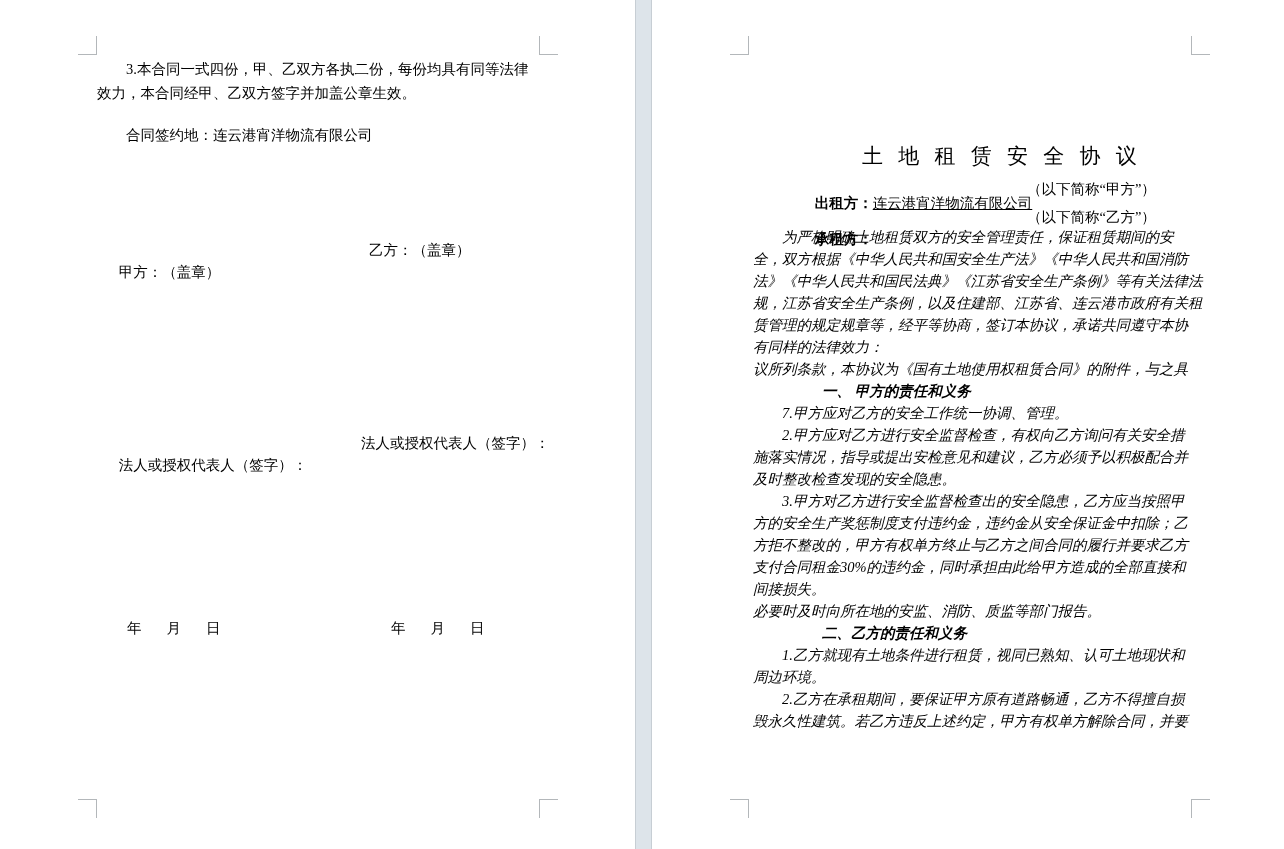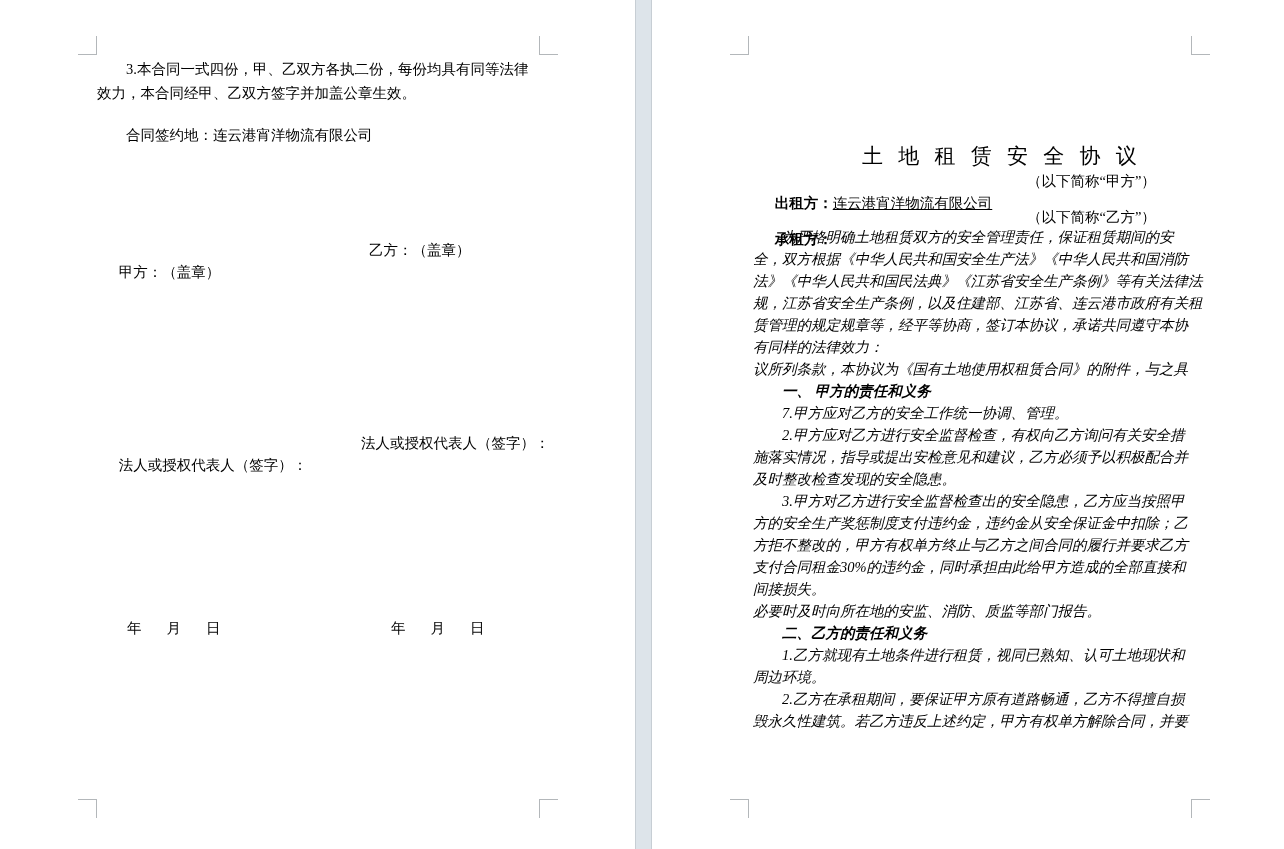--- a/index.html
+++ b/index.html
@@ -24,21 +24,21 @@
     box-sizing:border-box;
   }
   
   .mark{position:absolute;width:19px;height:19px;box-sizing:border-box;}
   .mark.tl{left:78px;top:36px;border-right:1px solid var(--mark-color,#b3b7ba);border-bottom:1px solid var(--mark-color,#b3b7ba);}
   .mark.tr{left:539px;top:36px;border-left:1px solid var(--mark-color,#b3b7ba);border-bottom:1px solid var(--mark-color,#b3b7ba);}
   .mark.bl{left:78px;top:799px;border-right:1px solid var(--mark-color,#b3b7ba);border-top:1px solid var(--mark-color,#b3b7ba);}
   .mark.br{left:539px;top:799px;border-left:1px solid var(--mark-color,#b3b7ba);border-top:1px solid var(--mark-color,#b3b7ba);}
 
   .line{position:absolute;left:97px;white-space:pre;}
-  .b{font-weight:bold;}
+  .b{font-weight:bold;margin-left:40px;}
   .u{text-decoration:underline;}
   .at{position:absolute;top:0;white-space:pre;}
 
   
   .doc-title{
     position:absolute;left:210px;top:145px;
     font-weight:normal;letter-spacing:5px;font-size:21px;white-space:pre;
   }
   .p2line{position:absolute;left:101px;right:20px;white-space:pre;}
   .bodylines{position:absolute;left:101px;top:226px;width:448px;}
@@ -94,21 +94,21 @@
   <div class="page page2">
     <div class="mark tl"></div>
     <div class="mark tr"></div>
     <div class="mark bl"></div>
     <div class="mark br"></div>
 
     <div class="doc-title">土 地 租 赁 安 全 协 议</div>
 
     <div class="p2line" style="top:170px;">
       <span class="b">出租方：</span><span class="u">连云港宵洋物流有限公司</span>
-      <span class="at" style="left:274px;">（以下简称“甲方”）</span>
+      <span class="at" style="left:274px;margin-top:8px;">（以下简称“甲方”）</span>
     </div>
 
     <div class="p2line" style="top:206px;">
       <span class="b">承租方：</span>
       <span class="at" style="left:274px;">（以下简称“乙方”）</span>
     </div>
 
     <div class="bodylines" id="body-lines">
         <div class="bodyline indent">为严格明确土地租赁双方的安全管理责任，保证租赁期间的安</div>
         <div class="bodyline">全，双方根据《中华人民共和国安全生产法》《中华人民共和国消防</div>

